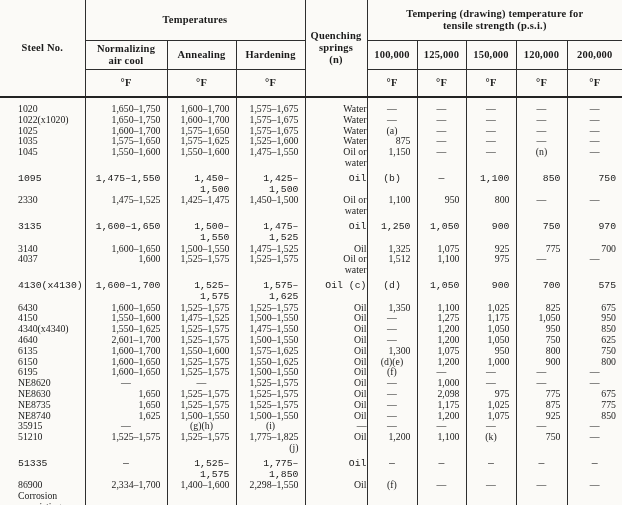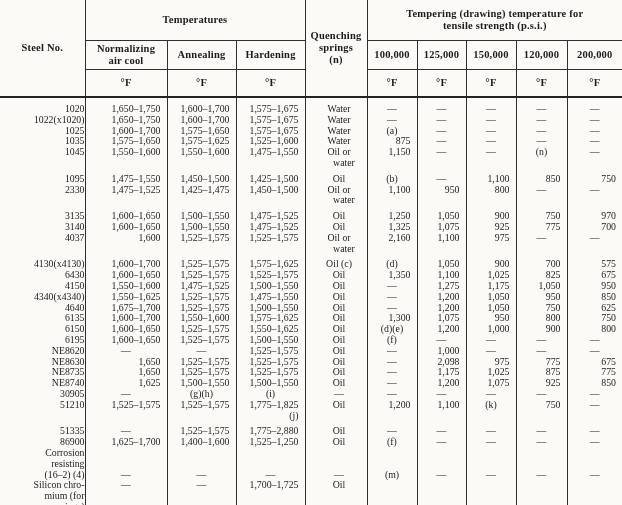--- a/index.html
+++ b/index.html
@@ -34,28 +34,28 @@
   .bb{border-bottom:1px solid #2e2e2e;}
   .hb{border-bottom:2.5px solid #232323;}
   tr.h1 th{height:40px;}
   tr.h2 th{height:28px;}
   tr.h3 th{height:26px;}
   tbody td{
     font-size:9.8px;
     line-height:10.8px;
   }
   tbody tr:first-child td{padding-top:6px;}
-  tbody tr.gap td{padding-top:5px;}
+  tbody tr.gap td{padding-top:5px;font-family:Liberation Mono, monospace;}
   td.name{
-    text-align:right;
+    text-align:left;
     padding-left:28px;
     text-indent:-10px;
   }
   td.quench{
-    text-align:center;
+    text-align:right;
     padding-left:16px;
     text-indent:-10px;
   }
   td.num{
     text-align:right;
     padding-right:6px;
   }
   td.ctr{text-align:center;}
 </style>
 </head>
@@ -218,21 +218,21 @@
           <td class="bl num">775</td>
           <td class="bl num">700</td>
         </tr>
         <tr>
           <td class="name">4037</td>
           <td class="bl num">1,600</td>
           <td class="bl num">1,525–1,575</td>
           <td class="bl num">1,525–1,575</td>
           <td class="bl quench">Oil or
 water</td>
-          <td class="bl num">2,160</td>
+          <td class="bl num">1,512</td>
           <td class="bl num">1,100</td>
           <td class="bl num">975</td>
           <td class="bl ctr">—</td>
           <td class="bl ctr">—</td>
         </tr>
         <tr class="gap">
           <td class="name">4130(x4130)</td>
           <td class="bl num">1,600–1,700</td>
           <td class="bl num">1,525–1,575</td>
           <td class="bl num">1,575–1,625</td>
@@ -274,21 +274,21 @@
           <td class="bl num">1,475–1,550</td>
           <td class="bl quench">Oil</td>
           <td class="bl ctr">—</td>
           <td class="bl num">1,200</td>
           <td class="bl num">1,050</td>
           <td class="bl num">950</td>
           <td class="bl num">850</td>
         </tr>
         <tr>
           <td class="name">4640</td>
-          <td class="bl num">1,675–1,700</td>
+          <td class="bl num">2,601–1,700</td>
           <td class="bl num">1,525–1,575</td>
           <td class="bl num">1,500–1,550</td>
           <td class="bl quench">Oil</td>
           <td class="bl ctr">—</td>
           <td class="bl num">1,200</td>
           <td class="bl num">1,050</td>
           <td class="bl num">750</td>
           <td class="bl num">625</td>
         </tr>
         <tr>
@@ -369,21 +369,21 @@
           <td class="bl num">1,500–1,550</td>
           <td class="bl num">1,500–1,550</td>
           <td class="bl quench">Oil</td>
           <td class="bl ctr">—</td>
           <td class="bl num">1,200</td>
           <td class="bl num">1,075</td>
           <td class="bl num">925</td>
           <td class="bl num">850</td>
         </tr>
         <tr>
-          <td class="name">30905</td>
+          <td class="name">35915</td>
           <td class="bl ctr">—</td>
           <td class="bl ctr">(g)(h)</td>
           <td class="bl ctr">(i)</td>
           <td class="bl quench">—</td>
           <td class="bl ctr">—</td>
           <td class="bl ctr">—</td>
           <td class="bl ctr">—</td>
           <td class="bl ctr">—</td>
           <td class="bl ctr">—</td>
         </tr>
@@ -397,33 +397,33 @@
           <td class="bl num">1,200</td>
           <td class="bl num">1,100</td>
           <td class="bl ctr">(k)</td>
           <td class="bl num">750</td>
           <td class="bl ctr">—</td>
         </tr>
         <tr class="gap">
           <td class="name">51335</td>
           <td class="bl ctr">—</td>
           <td class="bl num">1,525–1,575</td>
-          <td class="bl num">1,775–2,880</td>
+          <td class="bl num">1,775–1,850</td>
           <td class="bl quench">Oil</td>
           <td class="bl ctr">—</td>
           <td class="bl ctr">—</td>
           <td class="bl ctr">—</td>
           <td class="bl ctr">—</td>
           <td class="bl ctr">—</td>
         </tr>
         <tr>
           <td class="name">86900</td>
-          <td class="bl num">1,625–1,700</td>
+          <td class="bl num">2,334–1,700</td>
           <td class="bl num">1,400–1,600</td>
-          <td class="bl num">1,525–1,250</td>
+          <td class="bl num">2,298–1,550</td>
           <td class="bl quench">Oil</td>
           <td class="bl ctr">(f)</td>
           <td class="bl ctr">—</td>
           <td class="bl ctr">—</td>
           <td class="bl ctr">—</td>
           <td class="bl ctr">—</td>
         </tr>
         <tr>
           <td class="name">Corrosion
 resisting

